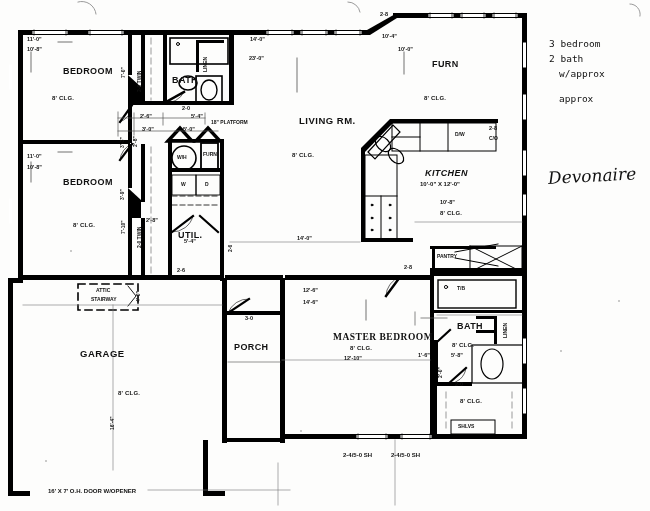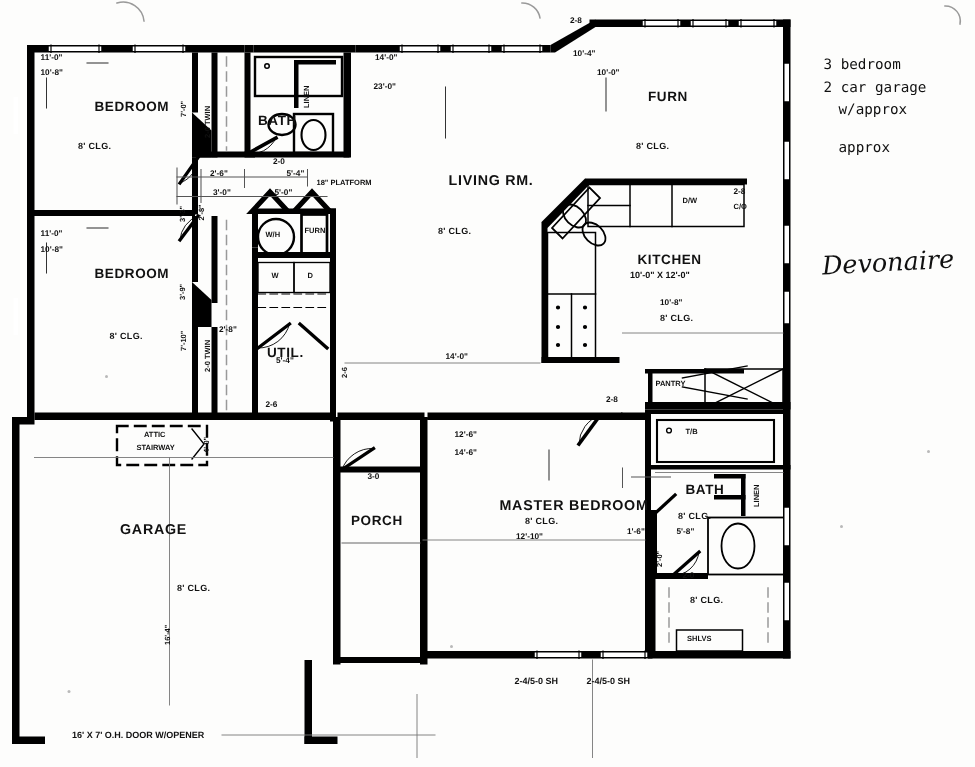--- a/index.html
+++ b/index.html
@@ -319,21 +319,21 @@
   <div class="lbl clg" style="left:292px;top:152px;">8' CLG.</div>
   <div class="lbl dim" style="left:250px;top:37px;">14'-0"</div>
   <div class="lbl dim" style="left:249px;top:56px;">23'-0"</div>
   <div class="lbl door" style="left:380px;top:12px;">2-8</div>
 
   <div class="lbl room" style="left:432px;top:60px;">FURN</div>
   <div class="lbl clg" style="left:424px;top:95px;">8' CLG.</div>
   <div class="lbl dim" style="left:382px;top:34px;">10'-4"</div>
   <div class="lbl dim" style="left:398px;top:47px;">10'-0"</div>
 
-  <div class="lbl room" style="left:425px;top:169px;">KITCHEN</div>
+  <div class="lbl room" style="left:425px;top:169px;font-style:italic;">KITCHEN</div>
   <div class="lbl dim6" style="left:420px;top:181px;">10'-0" X 12'-0"</div>
   <div class="lbl clg" style="left:440px;top:210px;">8' CLG.</div>
   <div class="lbl dim" style="left:440px;top:200px;">10'-8"</div>
   <div class="lbl tiny" style="left:455px;top:132px;">D/W</div>
   <div class="lbl door" style="left:489px;top:126px;">2-8</div>
   <div class="lbl tiny" style="left:489px;top:136px;">C/O</div>
 
   <div class="lbl room" style="left:63px;top:178px;">BEDROOM</div>
   <div class="lbl clg" style="left:73px;top:222px;">8' CLG.</div>
   <div class="lbl dim" style="left:27px;top:154px;">11'-0"</div>
@@ -360,21 +360,21 @@
   <div class="lbl clg" style="left:118px;top:390px;">8' CLG.</div>
   <div class="lbl tiny vert" style="left:110px;top:430px;transform:rotate(-90deg);transform-origin:left top;">16'-4"</div>
   <div class="lbl tiny" style="left:96px;top:288px;">ATTIC</div>
   <div class="lbl tiny" style="left:91px;top:297px;">STAIRWAY</div>
   <div class="lbl tiny vert" style="left:136px;top:302px;transform:rotate(-90deg);transform-origin:left top;">4'-0"</div>
   <div class="lbl dim6" style="left:48px;top:488px;">16' X 7' O.H. DOOR W/OPENER</div>
 
   <div class="lbl room" style="left:234px;top:343px;">PORCH</div>
   <div class="lbl door" style="left:245px;top:316px;">3-0</div>
 
-  <div class="lbl room-lg" style="left:333px;top:333px;">MASTER BEDROOM</div>
+  <div class="lbl room-lg" style="left:333px;top:333px;font-family:Liberation Serif, serif;">MASTER BEDROOM</div>
   <div class="lbl clg" style="left:350px;top:345px;">8' CLG.</div>
   <div class="lbl dim" style="left:303px;top:288px;">12'-6"</div>
   <div class="lbl dim" style="left:303px;top:300px;">14'-6"</div>
   <div class="lbl dim" style="left:344px;top:356px;">12'-10"</div>
 
   <div class="lbl room" style="left:457px;top:322px;">BATH</div>
   <div class="lbl clg" style="left:452px;top:342px;">8' CLG.</div>
   <div class="lbl dim" style="left:451px;top:353px;">5'-8"</div>
   <div class="lbl dim" style="left:418px;top:353px;">1'-6"</div>
   <div class="lbl tiny vert" style="left:438px;top:378px;transform:rotate(-90deg);transform-origin:left top;">2'-0"</div>
@@ -382,21 +382,21 @@
   <div class="lbl tiny vert" style="left:503px;top:338px;transform:rotate(-90deg);transform-origin:left top;">LINEN</div>
   <div class="lbl tiny" style="left:457px;top:286px;">T/B</div>
   <div class="lbl clg" style="left:460px;top:398px;">8' CLG.</div>
   <div class="lbl tiny" style="left:458px;top:424px;">SHLVS</div>
 
   <div class="lbl dim6" style="left:343px;top:452px;">2-4/5-0 SH</div>
   <div class="lbl dim6" style="left:391px;top:452px;">2-4/5-0 SH</div>
 
   <div id="notes">
     <div>3 bedroom</div>
-    <div>2 car garage</div>
+    <div>2 bath</div>
     <div class="ind grp">w/approx</div>
     <div class="ind">approx</div>
   </div>
   <div id="sig">Devonaire</div>
 
   <div class="speck" style="left:70px;top:250px;width:2px;height:2px;"></div>
   <div class="speck" style="left:300px;top:430px;width:2px;height:2px;"></div>
   <div class="speck" style="left:560px;top:350px;width:2px;height:2px;"></div>
   <div class="speck" style="left:618px;top:300px;width:2px;height:2px;"></div>
   <div class="speck" style="left:45px;top:460px;width:2px;height:2px;"></div>

